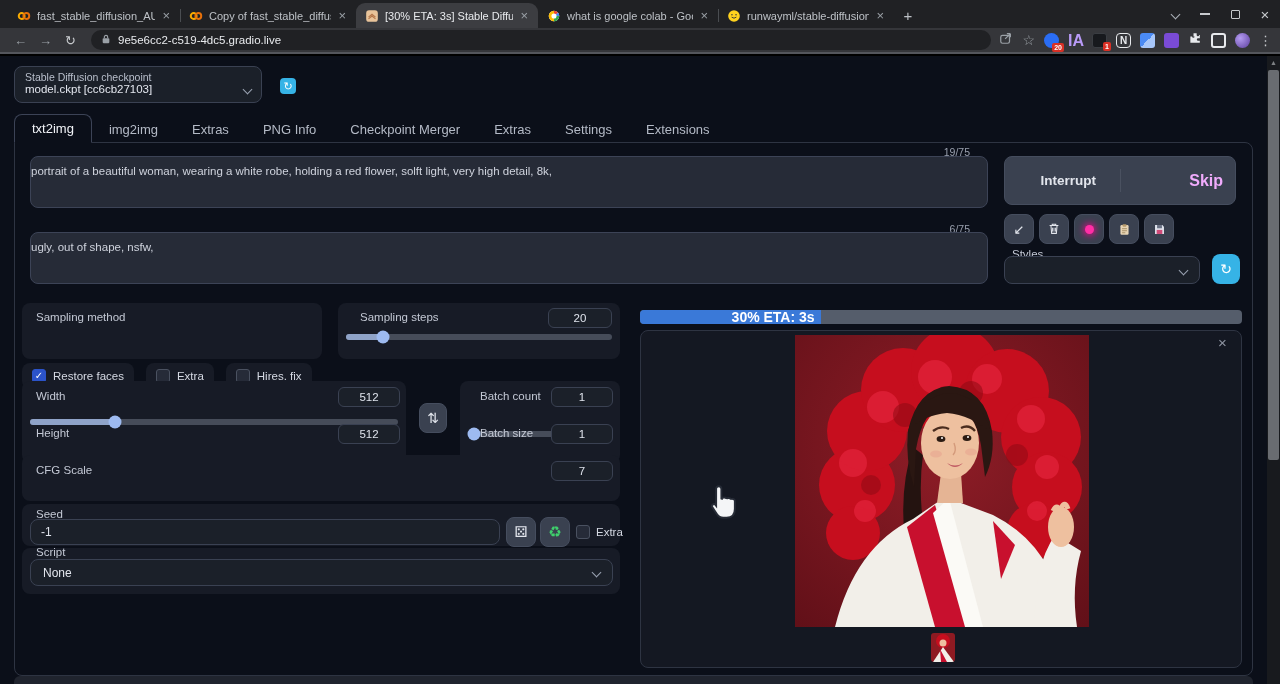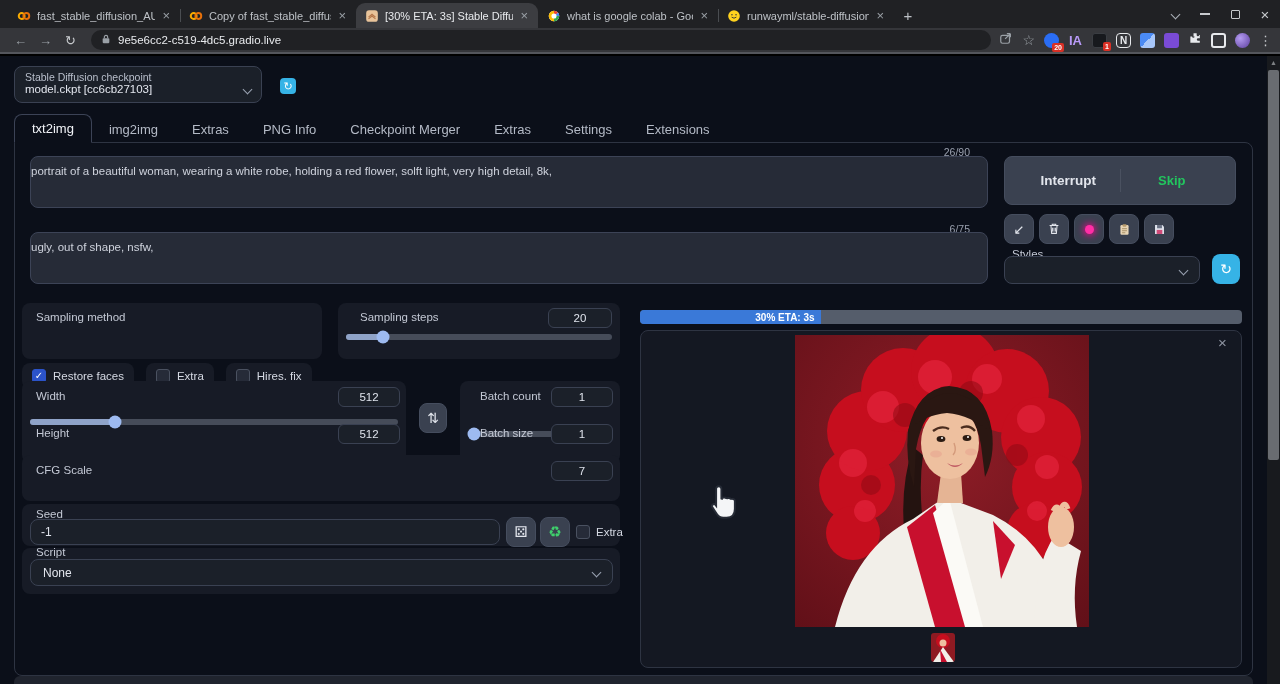--- a/index.html
+++ b/index.html
@@ -143,21 +143,21 @@
     <span>
       <svg viewBox="0 0 16 16" width="14" height="14">
           <rect x="2" y="5" width="10" height="9" rx="2" fill="none" stroke="#9aa0a6" stroke-width="1.4"></rect>
           <path d="M7 9L13 3M13 3h-4M13 3v4" stroke="#9aa0a6" stroke-width="1.4" fill="none"></path>
         </svg>
     </span>
     <span style="color:#9aa0a6;font-size:14px">☆</span>
     <span class="ext" style="background:#2a6df4;border-radius:50%">
         <span class="badge">20</span>
       </span>
-    <span class="ext" style="background:transparent;color:#b89af7;font-size:13px;font-weight:bold;line-height:15px;text-align:center">IA</span>
+    <span class="ext" style="background:transparent;color:#b89af7;font-size:16px;font-weight:bold;line-height:15px;text-align:center">IA</span>
     <span class="ext" style="background:#17191d;border:1px solid #3a3d42">
         <span class="badge">1</span>
       </span>
     <span class="ext" style="background:transparent;border:1.5px solid #e8eaed;color:#e8eaed;font-size:10px;font-weight:bold;line-height:13px;text-align:center;border-radius:4px">N</span>
     <span class="ext" style="background:linear-gradient(135deg,#4b8bf5 50%,#a8c7fa 50%)"></span>
     <span class="ext" style="background:#7a4bd6"></span>
     <span>
       <svg viewBox="0 0 16 16" width="14" height="14">
           <path d="M6 2h4v2.2a1.6 1.6 0 103.2 0H14v4h-2.2a1.6 1.6 0 100 3.2H14V14H2V6h2.2a1.6 1.6 0 103.2 0H6z" fill="#e8eaed" transform="scale(.9) translate(1,1)"></path>
         </svg>
@@ -185,33 +185,33 @@
     <div class="navtab">Extras</div>
     <div class="navtab">PNG Info</div>
     <div class="navtab">Checkpoint Merger</div>
     <div class="navtab">Extras</div>
     <div class="navtab">Settings</div>
     <div class="navtab">Extensions</div>
   </div>
 
   <div class="a" style="left:14px;top:86px;width:1239px;height:534px;border:1px solid #2e3442;border-radius:0 8px 8px 8px"></div>
 
-  <div class="a counter" style="left:890px;top:90px;width:80px;text-align:right">26/90</div>
+  <div class="a counter" style="left:890px;top:90px;width:80px;text-align:right">19/75</div>
   <div class="a" style="left:30px;top:100px;width:958px;height:52px">
     <textarea style="">portrait of a beautiful woman, wearing a white robe, holding a red flower, solft light, very high detail, 8k,</textarea>
   </div>
   <div class="a counter" style="left:890px;top:167px;width:80px;text-align:right">6/75</div>
   <div class="a" style="left:30px;top:176px;width:958px;height:52px">
     <textarea style="">ugly, out of shape, nsfw,</textarea>
   </div>
 
   <div class="a tbtn" style="left:1004px;top:100px;width:232px;height:49px;padding:12px">
     <div style="flex:1;text-align:center;font-size:13.5px;font-weight:bold;color:#e2e5ec">Interrupt</div>
     <div style="width:1px;height:100%;background:#4a5160"></div>
-    <div style="flex:1;text-align:center;font-size:13px;font-weight:bold;color:#22c55e">Skip</div>
+    <div style="flex:1;text-align:right;font-size:16px;font-weight:bold;color:#f0abfc">Skip</div>
   </div>
 
   <div class="a" style="left:1004px;top:158px;display:flex;gap:5px">
     <div class="tbtn" style="width:30px;height:30px;font-size:13px">↙</div>
     <div class="tbtn" style="width:30px;height:30px">
       <svg viewBox="0 0 16 16" width="14" height="14">
           <path d="M3 4h10M6 4V2.6h4V4M4.5 4l.8 9h5.4l.8-9" stroke="#e2e5ec" stroke-width="1.2" fill="none"></path>
           <path d="M6.3 6.5v4.5M8 6.5v4.5M9.7 6.5v4.5" stroke="#e2e5ec" stroke-width="1"></path>
         </svg>
     </div>
@@ -316,21 +316,21 @@
 
   <div class="a blk" style="left:22px;top:492px;width:598px;height:46px"></div>
   <div class="a lbl" style="left:36px;top:490px">Script</div>
   <div class="a ctl dd" style="left:30px;top:503px;width:583px;height:27px">
     <span>None</span>
     <span class="ddchev"></span>
   </div>
 
   <div class="a" style="left:640px;top:254px;width:602px;height:14px;background:#555d6b;border-radius:4px;overflow:hidden">
     <div style="width:30%;height:100%;background:#3a79d8;display:flex;align-items:center;justify-content:flex-end;padding-right:6px">
-      <span style="font-size:10px;font-weight:bold;color:#fff;white-space:nowrap">30% ETA: 3s</span>
+      <span style="font-size:14px;font-weight:bold;color:#fff;white-space:nowrap">30% ETA: 3s</span>
     </div>
   </div>
 
   <div class="a" style="left:640px;top:274px;width:602px;height:338px;background:#141822;border:1px solid #2e3442;border-radius:8px"></div>
   <div class="a" style="left:1218px;top:278px;font-size:15px;color:#8d93a0">×</div>
 
   <div class="a" style="left:795px;top:279px;width:294px;height:292px">
     <svg width="294" height="292" viewBox="0 0 294 292">
       <defs>
         <radialGradient id="bgG" cx="50%" cy="38%" r="85%">

